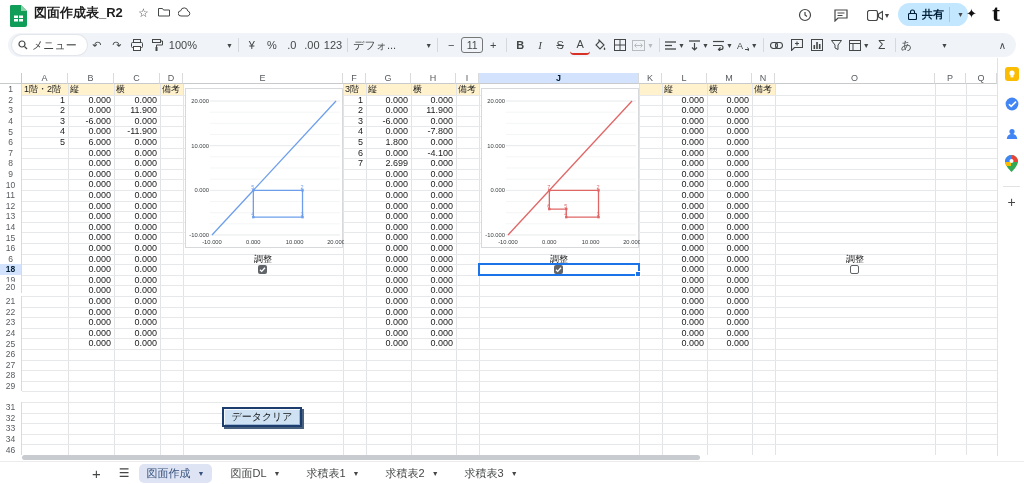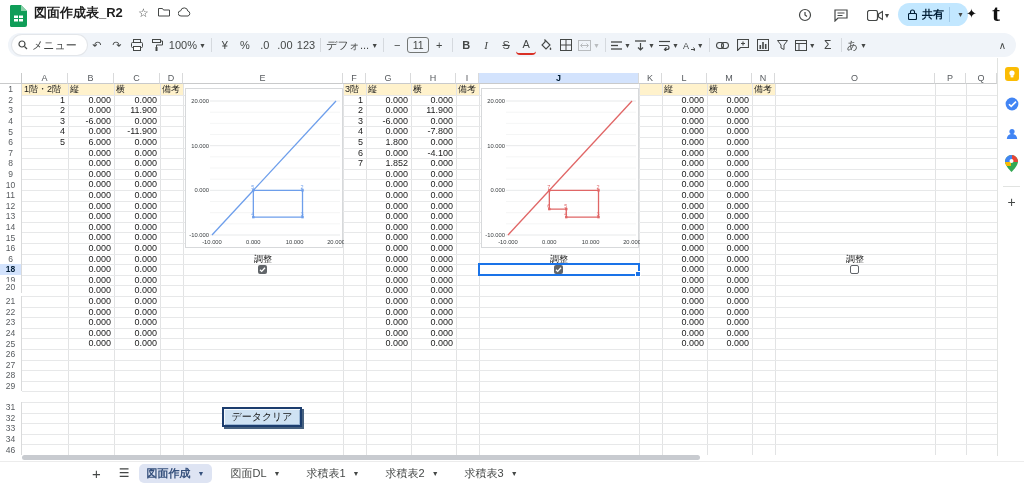--- a/index.html
+++ b/index.html
@@ -19,21 +19,21 @@
   #share-pill { position:absolute; left:898px; top:3px; height:23px; background:#c2e7ff; border-radius:12px;
     display:flex; align-items:center; font-size:11px; color:#001d35; font-weight:600; padding:0 4px 0 10px; }
   #share-pill .divider { width:1px; height:15px; background:#9fc9e8; margin:0 5px; }
   #sparkle { position:absolute; left:966px; top:6px; font-size:13px; color:#111; }
   #avatar-t { position:absolute; left:992px; top:0px; font-size:24px; font-weight:700; color:#111; font-family:"Liberation Serif",serif; }
 
   
   #toolbar { position:absolute; left:8px; top:33px; width:1008px; height:24px; background:#f0f4f9; border-radius:20px;
     display:flex; align-items:center; font-size:11px; color:#444746; }
   .tb { display:flex; align-items:center; justify-content:center; height:20px; min-width:20px; border-radius:4px; padding:0 2px; }
-  .tb.txt { font-size:11px; }
+  .tb.txt { font-size:11px;gap:27px; }
   .tb-sep { width:1px; height:14px; background:#d5d9de; margin:0 3px; }
   .caret { font-size:7px; margin-left:2px; color:#444746; }
   #menus-pill { background:#fff; border-radius:16px; height:20px; display:flex; align-items:center; padding:0 10px 0 6px; margin-left:4px; gap:4px; box-shadow:0 0 0 1px #e3e6ea; }
   #font-size-box { border:1px solid #747775; border-radius:3px; width:22px; height:16px; display:flex; align-items:center; justify-content:center; background:#f0f4f9; font-size:10.5px; }
   .u-red { border-bottom:2.5px solid #d93025; line-height:10px; }
   #tb-collapse { position:absolute; right:10px; color:#444746; font-size:10px; }
 
   
   #formula-bar { position:absolute; left:0; top:58px; width:1024px; height:15px; border-bottom:1px solid #e1e3e1; display:flex; align-items:center; font-size:10px; }
   #name-box { width:52px; padding-left:10px; display:flex; align-items:center; gap:10px; color:#202124; }
@@ -66,21 +66,21 @@
     border:2px solid #1c3d6e; box-shadow:inset 1px 1px 0 #f3f8fc, inset -1px -1px 0 #9bb6d4, 2px 2px 0 #47617f;
     font-size:10px; color:#111; display:flex; align-items:center; justify-content:center; font-family:"Liberation Sans",sans-serif; }
 
   
   #hscroll { position:absolute; left:22px; top:455px; width:678px; height:5px; background:#c8cbd0; border-radius:3px; }
   #bottombar { position:absolute; left:0; top:461px; width:1024px; height:23px; background:#fff; border-top:1px solid #ececec; display:flex; align-items:center; }
   #tab-add { margin-left:92px; font-size:15px; color:#444746; }
   #tab-all { margin-left:18px; color:#444746; font-size:12px; letter-spacing:-1px; }
   .sheet-tab { margin-left:10px; height:19px; border-radius:5px; display:flex; align-items:center; padding:0 8px; font-size:11px; color:#444746; gap:5px; }
   .sheet-tab .caret { font-size:7px; }
-  .sheet-tab.active { background:#dee4f3; color:#35507c; font-weight:700; }
+  .sheet-tab.active { background:#dee4f3; color:#35507c; font-weight:400; }
   .sheet-tab.active .caret { color:#35507c; }
 
   
   #sidepanel { position:absolute; left:997px; top:58px; width:27px; height:398px; background:#fff; border-left:1px solid #e1e3e1; }
   .sp-ico { position:absolute; left:6px; width:15px; height:15px; display:flex; align-items:center; justify-content:center; }
   #sp-divider { position:absolute; left:5px; width:17px; height:1px; background:#e1e3e1; }
   #sp-plus { color:#444746; font-size:14px; }
   svg { display:block; }
 </style>
 </head>
@@ -470,21 +470,21 @@
       <div class="cell-txt num" style="left: 345px; top: 53.4px; width: 18px;">4</div>
       <div class="cell-txt num" style="left: 368px; top: 53.4px; width: 40px;">0.000</div>
       <div class="cell-txt num" style="left: 413px; top: 53.4px; width: 40px;">-7.800</div>
       <div class="cell-txt num" style="left: 345px; top: 64px; width: 18px;">5</div>
       <div class="cell-txt num" style="left: 368px; top: 64px; width: 40px;">1.800</div>
       <div class="cell-txt num" style="left: 413px; top: 64px; width: 40px;">0.000</div>
       <div class="cell-txt num" style="left: 345px; top: 74.6px; width: 18px;">6</div>
       <div class="cell-txt num" style="left: 368px; top: 74.6px; width: 40px;">0.000</div>
       <div class="cell-txt num" style="left: 413px; top: 74.6px; width: 40px;">-4.100</div>
       <div class="cell-txt num" style="left: 345px; top: 85.2px; width: 18px;">7</div>
-      <div class="cell-txt num" style="left: 368px; top: 85.2px; width: 40px;">1.852</div>
+      <div class="cell-txt num" style="left: 368px; top: 85.2px; width: 40px;">2.699</div>
       <div class="cell-txt num" style="left: 413px; top: 85.2px; width: 40px;">0.000</div>
       <div class="cell-txt num" style="left: 368px; top: 95.8px; width: 40px;">0.000</div>
       <div class="cell-txt num" style="left: 413px; top: 95.8px; width: 40px;">0.000</div>
       <div class="cell-txt num" style="left: 368px; top: 106.4px; width: 40px;">0.000</div>
       <div class="cell-txt num" style="left: 413px; top: 106.4px; width: 40px;">0.000</div>
       <div class="cell-txt num" style="left: 368px; top: 117px; width: 40px;">0.000</div>
       <div class="cell-txt num" style="left: 413px; top: 117px; width: 40px;">0.000</div>
       <div class="cell-txt num" style="left: 368px; top: 127.6px; width: 40px;">0.000</div>
       <div class="cell-txt num" style="left: 413px; top: 127.6px; width: 40px;">0.000</div>
       <div class="cell-txt num" style="left: 368px; top: 138.2px; width: 40px;">0.000</div>

